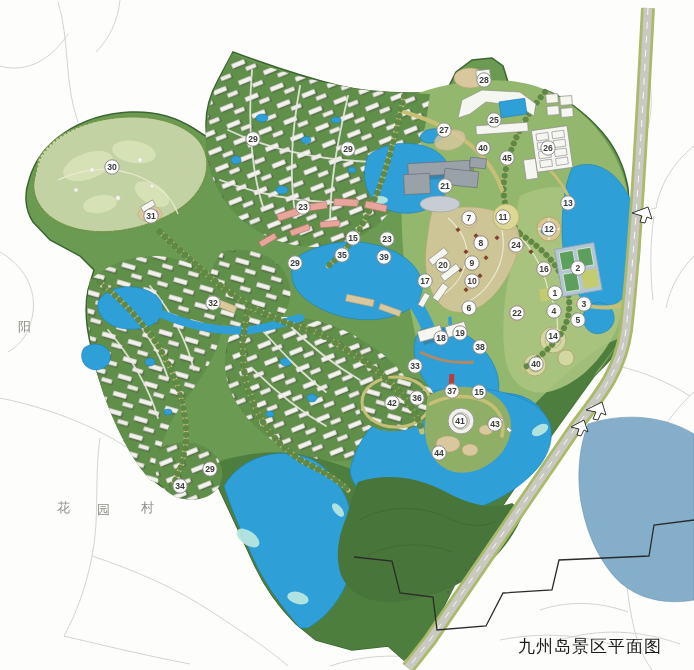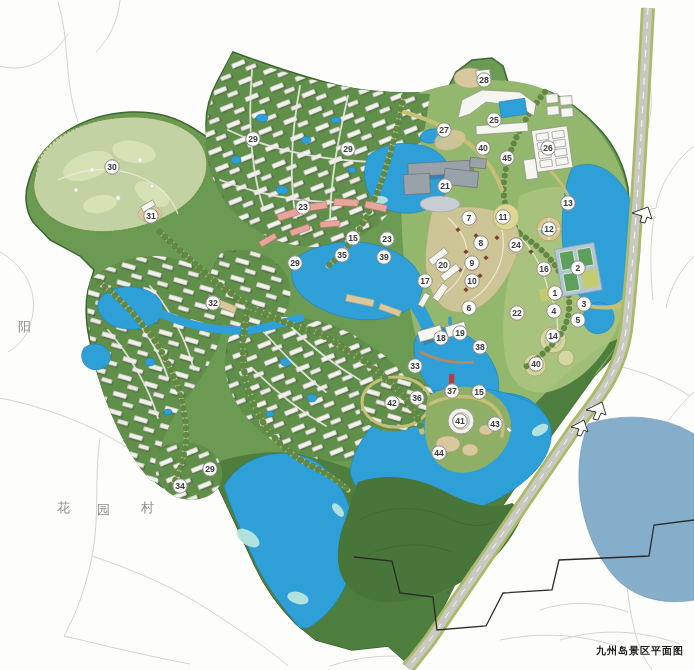--- a/index.html
+++ b/index.html
@@ -34,22 +34,22 @@
   .court{fill:#5da05d;stroke:#eaf2ea;stroke-width:.7;}
   .bnd{stroke:var(--boundary_dark,#2b2b2b);stroke-width:1.3;fill:none;}
   .gz{fill:#7e4430;}
   .grid26{fill:none;stroke:#88888f;stroke-width:.6;}
   .marker circle{fill:var(--marker_fill,#fff);stroke:var(--marker_border,#8a8a88);stroke-width:1;opacity:.95;}
   .marker text{fill:var(--marker_text,#3c3c3c);font-weight:bold;font-size:8.6px;
                font-family:"Liberation Sans",sans-serif;}
   .lbl{fill:var(--label_gray,#8f8f8b);font-size:13px;font-family:"Liberation Sans",sans-serif;}
   .arrowi{fill:#fff;stroke:#222;stroke-width:.9;stroke-linejoin:round;}
   .tick{fill:#555;}
-  .caption{position:absolute;right:10px;bottom:12px;color:var(--caption_black,#1c1c1c);
-           font-size:10px;font-weight:bold;letter-spacing:1px;}
+  .caption{position:absolute;right:32px;bottom:12px;color:var(--caption_black,#1c1c1c);
+           font-size:17px;font-weight:normal;letter-spacing:1px;}
 </style>
 </head>
 <body>
 
 <div class="stage">
 <svg viewBox="0 0 694 670" width="694" height="670">
   <defs>
     <pattern id="vp" width="27" height="18" patternUnits="userSpaceOnUse" patternTransform="rotate(-22)">
       <rect x="2.3" y="3.3" width="14" height="5" fill="#3c4634" opacity="0.55"></rect>
       <rect x="1" y="2" width="14" height="5" rx="0.8" fill="#f4f4ef" stroke="#7b7f6a" stroke-width="0.5"></rect>

